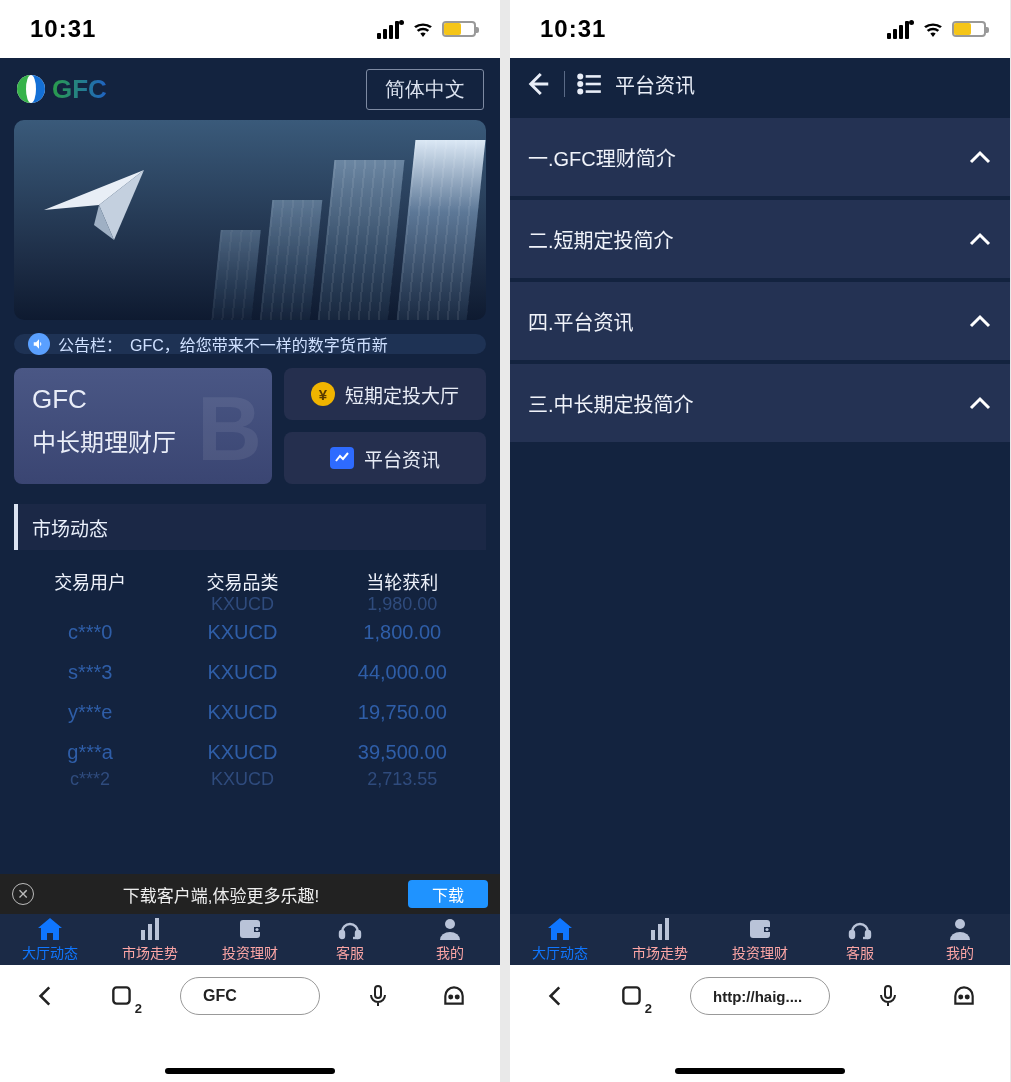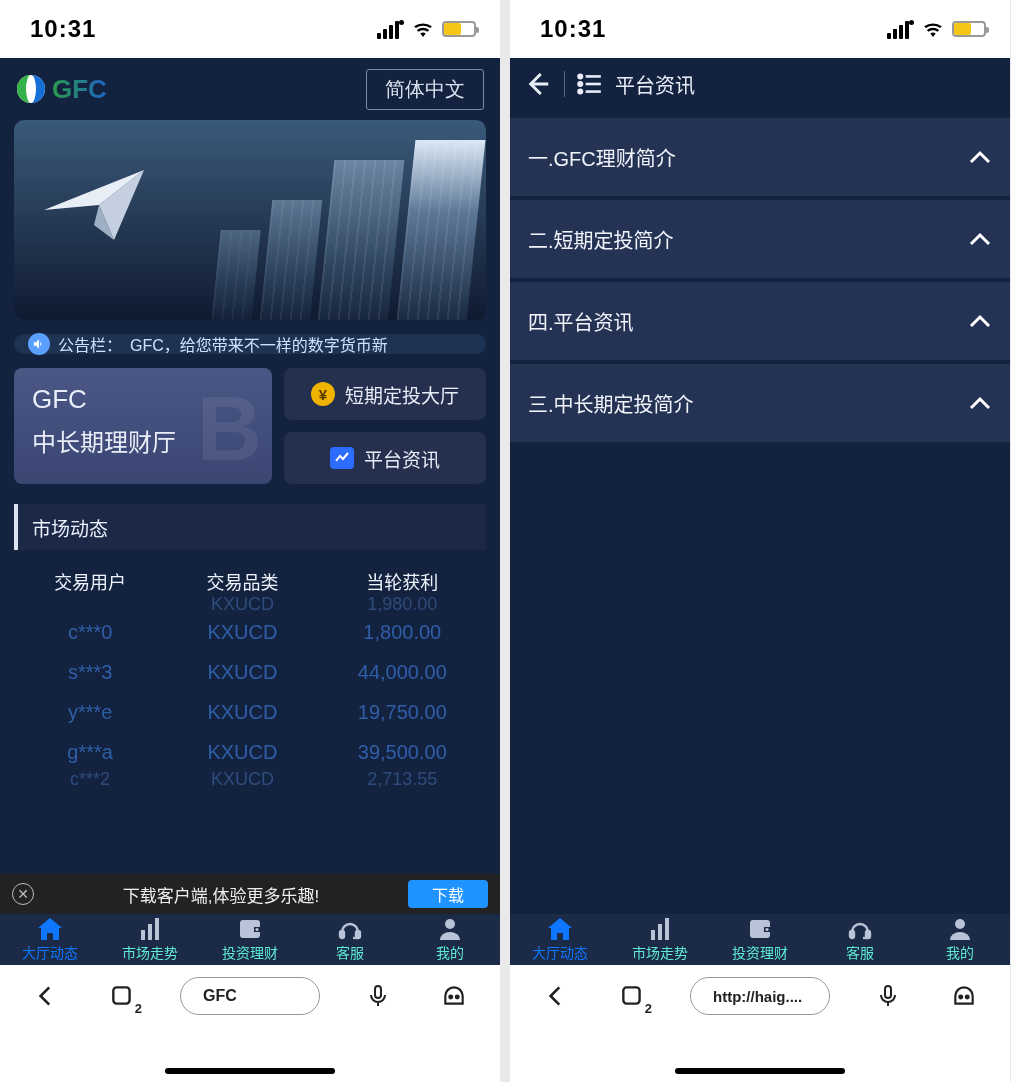--- a/index.html
+++ b/index.html
@@ -72,21 +72,21 @@
   .mktRow span{ flex:1; text-align:center; }
   .mktRow span.r{ flex:1.1 }
 
   .dlBar{ position:absolute; bottom:168px; left:0; right:0; height:40px; background:#222; display:flex; align-items:center; color:#eee; font-size:17px; padding:0 12px; }
   .dlBar .x{ width:22px;height:22px;border:1.5px solid #bbb;border-radius:50%;display:flex;align-items:center;justify-content:center;color:#bbb;font-size:14px;}
   .dlBar .txt{ flex:1; text-align:center; }
   .dlBar .btn{ background:#1f93ff; color:#fff; font-size:16px; padding:2px 24px; border-radius:4px; }
 
   
   .bottomNav{ position:absolute; bottom:117px; left:0; right:0; height:51px; background:#1b2a46; display:flex; }
-  .bottomNav .it{ flex:1; display:flex; flex-direction:column; align-items:center; justify-content:center; gap:2px; color:#5eead4; font-size:14px; }
+  .bottomNav .it{ flex:1; display:flex; flex-direction:column; align-items:center; justify-content:center; gap:2px; color:#fca5a5; font-size:14px; }
   .bottomNav .it.active{ color:#0f76ff; }
   .bottomNav .ic{ height:22px; display:flex; align-items:center; justify-content:center; }
 
   
   .browser{ position:absolute; bottom:0; left:0; right:0; height:117px; background:#fff; }
   .brow1{ height:62px; display:flex; align-items:center; justify-content:space-around; padding:0 8px; }
   .omnibox{ height:38px; border:1.5px solid #999; border-radius:22px; padding:0 22px; display:flex; align-items:center; font-size:16px; font-weight:700; color:#222; min-width:140px;}
   .omniboxR{ font-weight:700; font-size:15px;}
   .bicon{ width:36px; height:36px; display:flex; align-items:center; justify-content:center; color:#333; }
   .handle{ position:absolute; bottom:8px; left:50%; transform:translateX(-50%); width:170px; height:6px; background:#000; border-radius:4px; }

